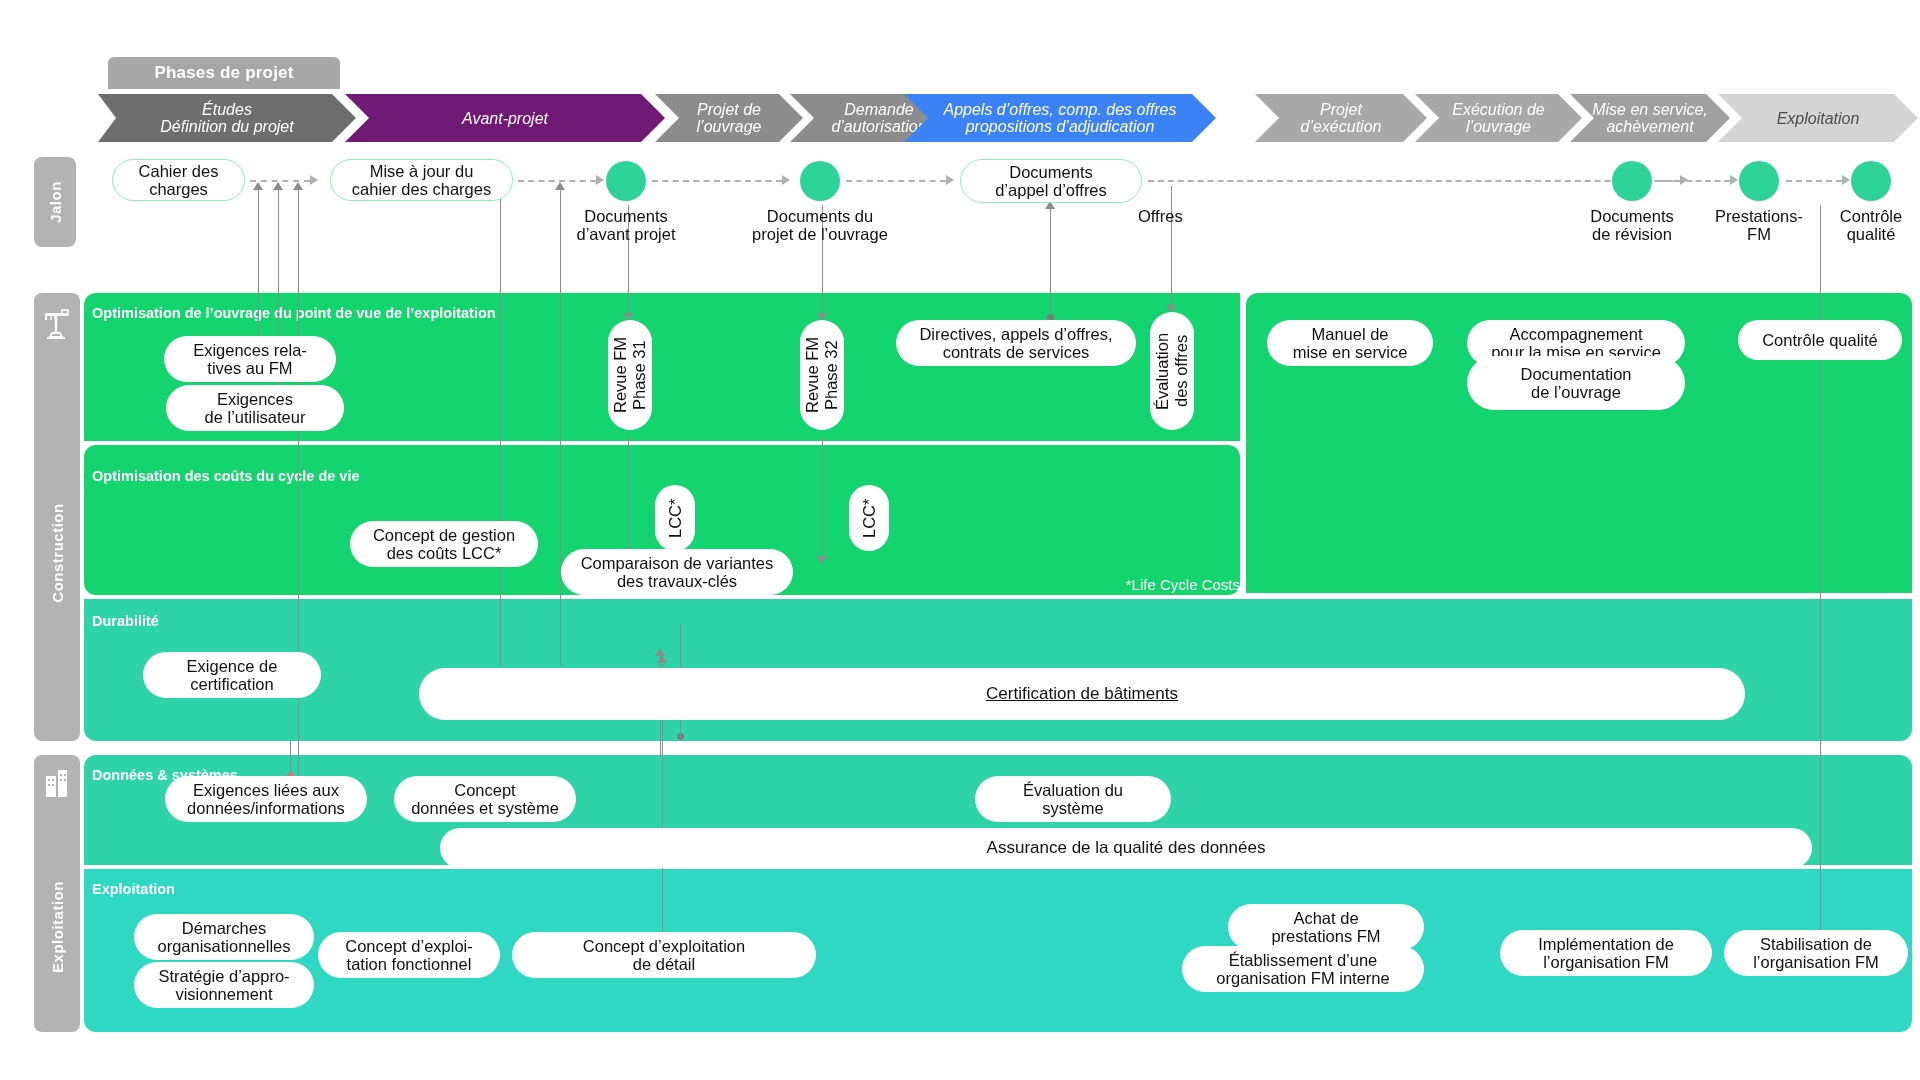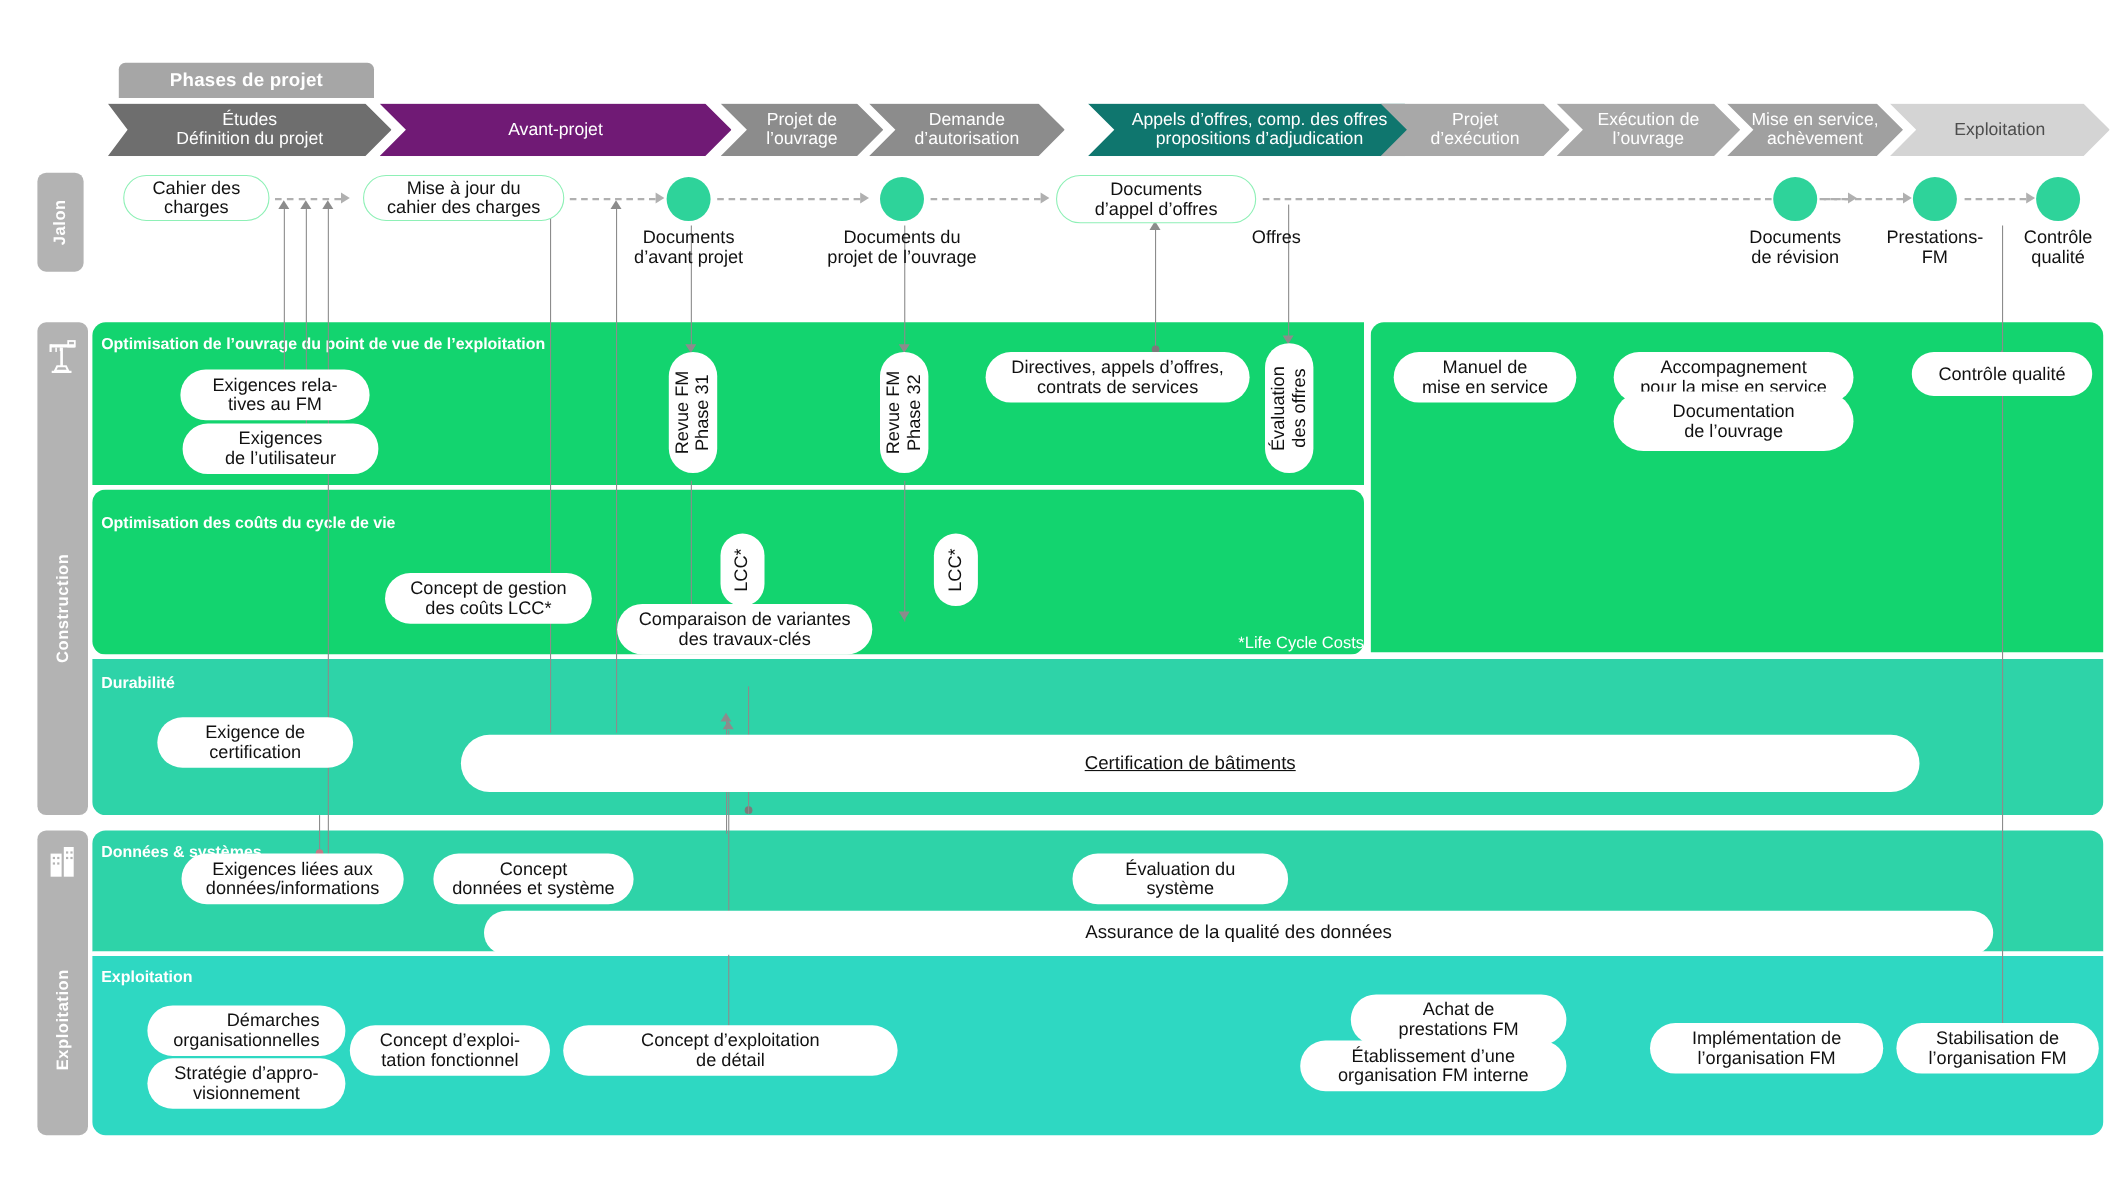--- a/index.html
+++ b/index.html
@@ -14,21 +14,21 @@
     position:absolute;left:108px;top:57px;width:232px;height:32px;
     background:#a6a6a6;color:#ffffff;font-weight:bold;font-size:17px;
     display:flex;align-items:center;justify-content:center;
     border-radius:6px 6px 0 0;letter-spacing:.2px;
   }
   .chev{
     position:absolute;top:94px;height:48px;color:#ffffff;
     display:flex;align-items:center;justify-content:center;
     text-align:center;font-size:16px;line-height:17px;
   }
-  .chev span{display:block;padding:0 6px;}
+  .chev span{display:block;padding:0 6px;font-style:italic;}
 
   
   .rail{
     position:absolute;background:#b3b3b3;border-radius:8px;
     color:#ffffff;font-weight:bold;
   }
   .rail .vtext{
     position:absolute;left:50%;top:50%;
     transform:translate(-50%,-50%) rotate(-90deg);
     white-space:nowrap;font-size:15px;letter-spacing:.5px;
@@ -101,21 +101,21 @@
         <span style="white-space: pre-line;">Avant-projet</span>
       </div>
       <div class="chev" style="left: 655px; width: 148px; background: rgb(140, 140, 140); clip-path: polygon(0px 0px, calc(100% - 24px) 0px, 100% 50%, calc(100% - 24px) 100%, 0px 100%, 24px 50%);">
         <span style="white-space: pre-line;">Projet de
 l’ouvrage</span>
       </div>
       <div class="chev" style="left: 790px; width: 178px; background: rgb(140, 140, 140); clip-path: polygon(0px 0px, calc(100% - 24px) 0px, 100% 50%, calc(100% - 24px) 100%, 0px 100%, 24px 50%);">
         <span style="white-space: pre-line;">Demande
 d’autorisation</span>
       </div>
-      <div class="chev" style="left: 989px; width: 312px; background: #0f766e; clip-path: polygon(0px 0px, calc(100% - 24px) 0px, 100% 50%, calc(100% - 24px) 100%, 0px 100%, 24px 50%);">
+      <div class="chev" style="left: 904px; width: 312px; background: #3b82f6; clip-path: polygon(0px 0px, calc(100% - 24px) 0px, 100% 50%, calc(100% - 24px) 100%, 0px 100%, 24px 50%);">
         <span style="white-space: pre-line;">Appels d’offres, comp. des offres
 propositions d’adjudication</span>
       </div>
       <div class="chev" style="left: 1255px; width: 172px; background: rgb(168, 168, 168); clip-path: polygon(0px 0px, calc(100% - 24px) 0px, 100% 50%, calc(100% - 24px) 100%, 0px 100%, 24px 50%);">
         <span style="white-space: pre-line;">Projet
 d’exécution</span>
       </div>
       <div class="chev" style="left: 1415px; width: 167px; background: rgb(168, 168, 168); clip-path: polygon(0px 0px, calc(100% - 24px) 0px, 100% 50%, calc(100% - 24px) 100%, 0px 100%, 24px 50%);">
         <span style="white-space: pre-line;">Exécution de
 l’ouvrage</span>
@@ -346,21 +346,21 @@
 données et système</span>
   </div>
   <div class="pill" style="left:975px;top:776px;width:196px;height:46px;">
     <span style="white-space:pre-line">Évaluation du
 système</span>
   </div>
   <div class="pill wide" style="left:440px;top:828px;width:1372px;height:40px;">
     <span>Assurance de la qualité des données</span>
   </div>
 
-  <div class="pill" style="left:134px;top:914px;width:180px;height:46px;text-align:right;">
+  <div class="pill" style="left:134px;top:914px;width:180px;height:46px;">
     <span style="white-space:pre-line">Démarches
 organisationnelles</span>
   </div>
   <div class="pill" style="left:134px;top:962px;width:180px;height:46px;">
     <span style="white-space:pre-line">Stratégie d’appro-
 visionnement</span>
   </div>
   <div class="pill" style="left:318px;top:932px;width:182px;height:46px;">
     <span style="white-space:pre-line">Concept d’exploi-
 tation fonctionnel</span>

